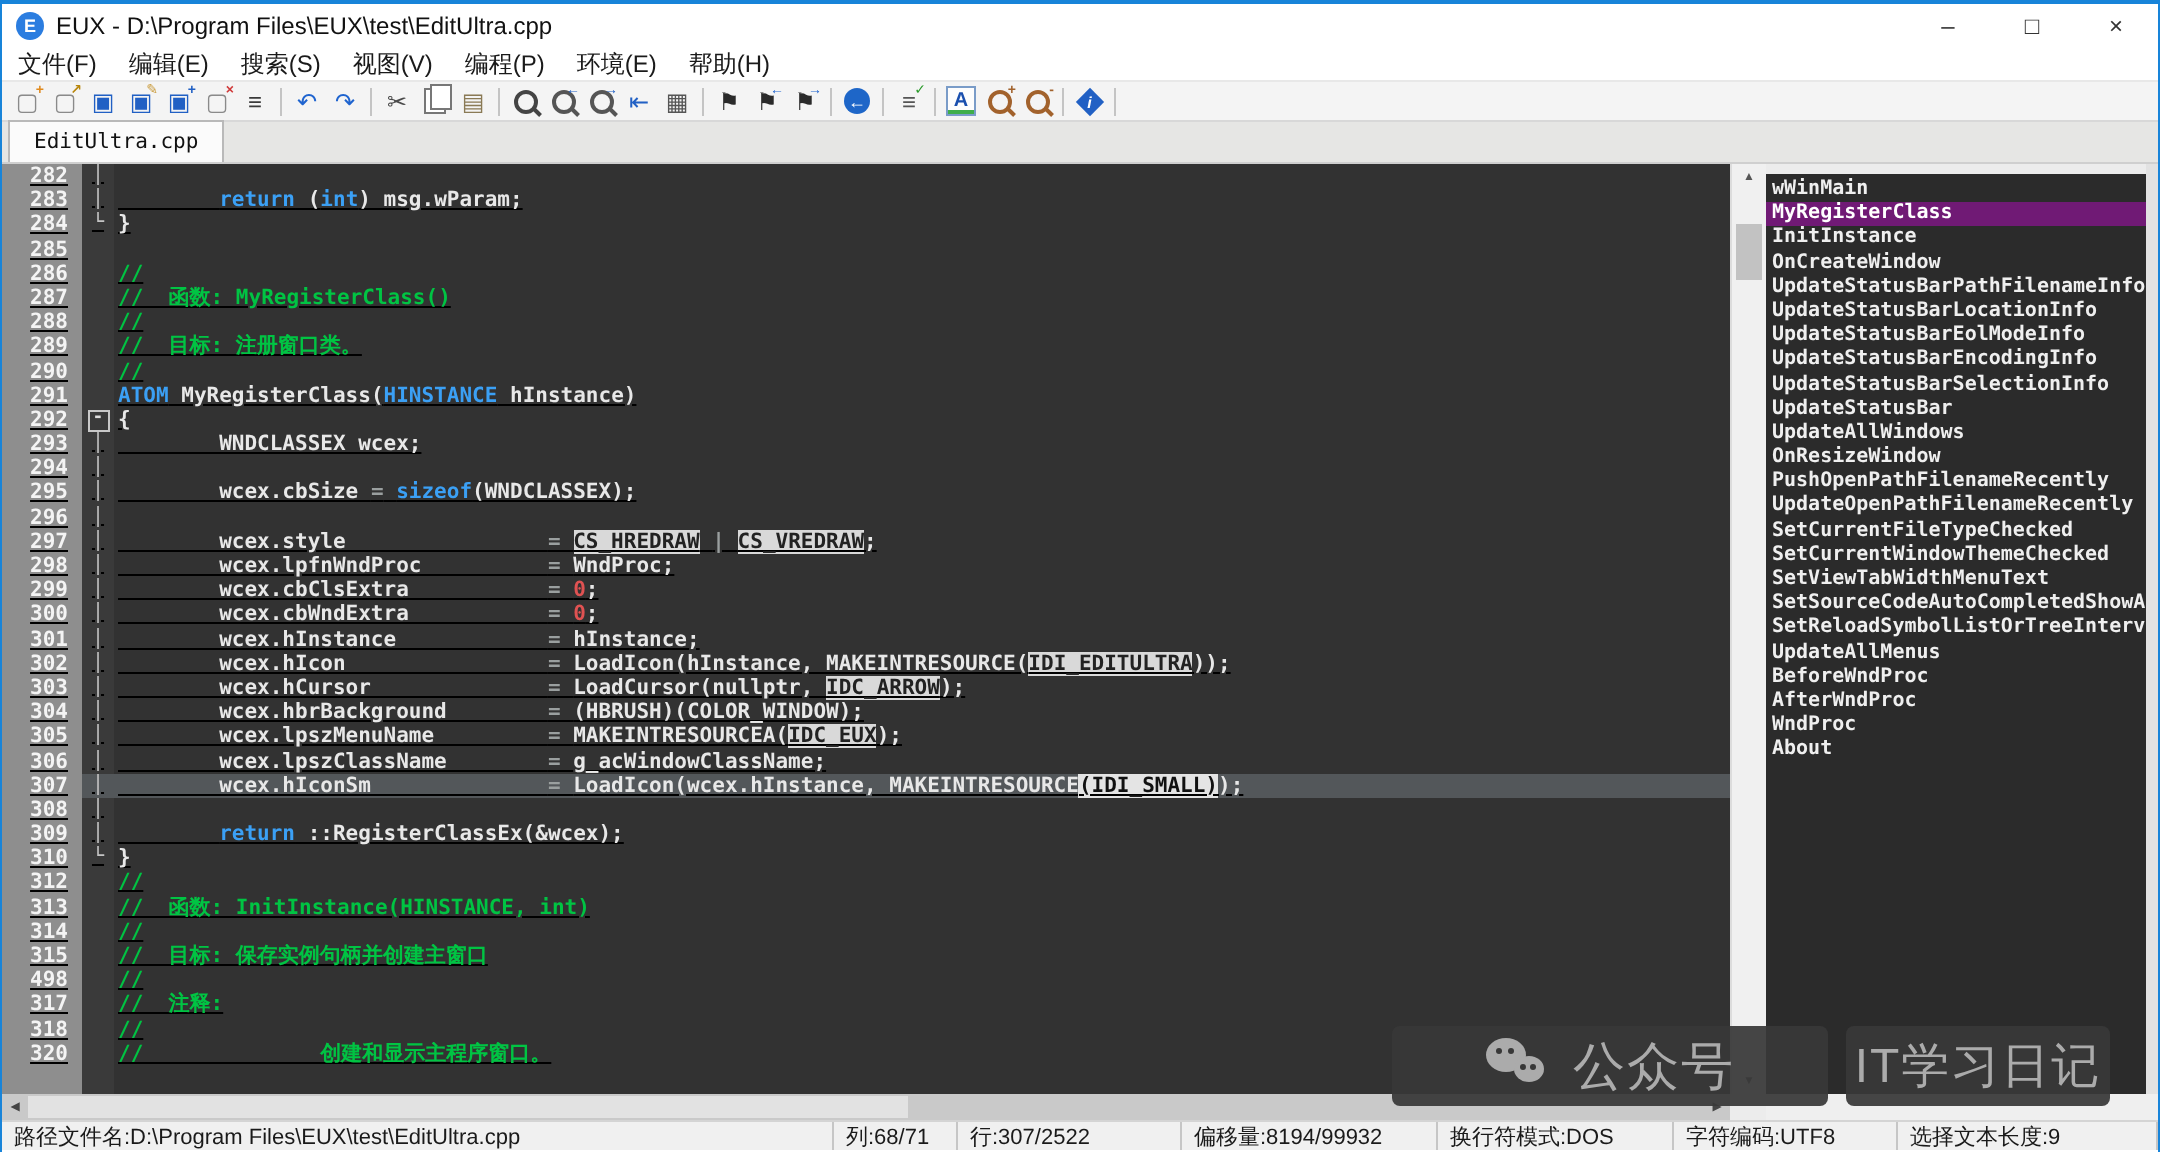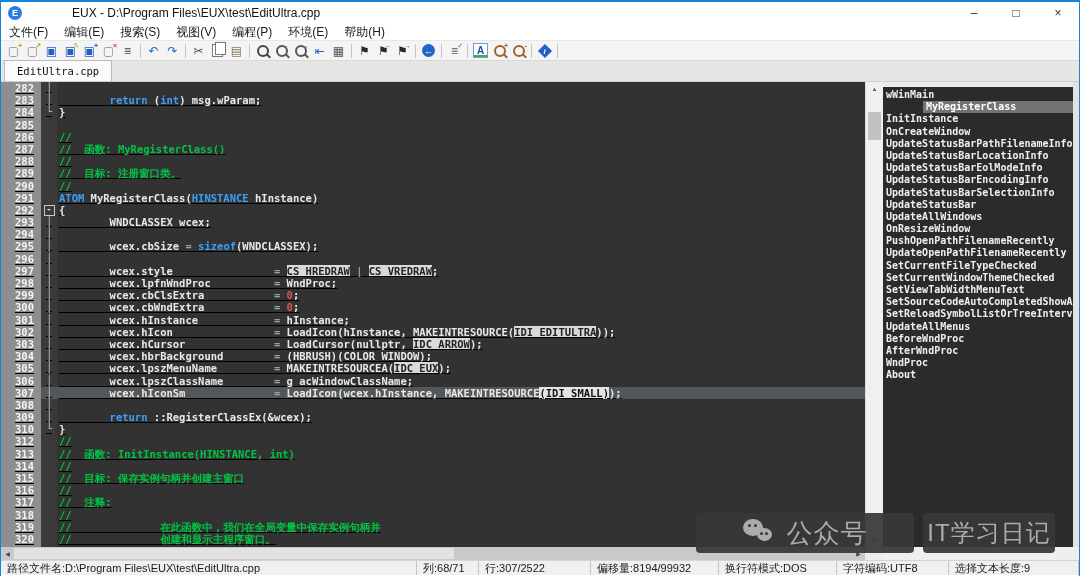--- a/index.html
+++ b/index.html
@@ -4,21 +4,21 @@
 <style>
   html,body{margin:0;padding:0;}
   body{width:1080px;height:576px;overflow:hidden;background:#dfe3e8;
        font-family:"Liberation Sans","DejaVu Sans",sans-serif;-webkit-font-smoothing:none;}
   .window{width:1078px;height:574px;border:1px solid #1884d9;border-top:2px solid #1884d9;
           background:#fff;position:relative;display:flex;flex-direction:column;}
   
   .titlebar{height:22px;background:#ffffff;display:flex;align-items:center;flex:0 0 22px;}
   .app-icon{width:14px;height:14px;border-radius:50%;background:#2b7de0;color:#fff;font-size:9px;
             font-weight:bold;display:flex;align-items:center;justify-content:center;margin:0 6px 0 7px;}
-  .title-text{font-size:12px;color:#111;margin-left:44px;}
+  .title-text{font-size:12px;color:#111;}
   .win-controls{margin-left:auto;display:flex;height:22px;}
   .win-btn{width:42px;height:22px;display:flex;align-items:center;justify-content:center;
            font-size:12px;color:#333;}
   
   .menubar{height:17px;background:#ffffff;display:flex;align-items:center;flex:0 0 17px;
            border-bottom:1px solid #e8e8e8;box-sizing:border-box;}
   .menu-item{font-size:12px;color:#1a1a1a;padding:0 8px;line-height:16px;}
   
   .toolbar{height:20px;background:#f4f4f4;display:flex;align-items:center;flex:0 0 20px;
            border-bottom:1px solid #d8d8d8;box-sizing:border-box;padding-left:3px;}
@@ -75,21 +75,21 @@
             font-size:6px;color:#444;}
   .hs-thumb{position:absolute;left:13px;width:440px;top:1px;bottom:1px;background:#e2e2e2;}
   .hs-right{position:absolute;right:0;}
   .hs-corner{width:18px;background:#ececec;}
   .hs-rest{flex:1;background:#efefef;}
   
   .funclist{width:190px;flex:0 0 190px;background:#2b2b2b;border-top:5px solid #ececec;
             box-sizing:border-box;overflow:hidden;font-family:"DejaVu Sans Mono",monospace;
             font-weight:700;font-size:10px;padding-top:2px;}
   .fl-item{height:12.2px;line-height:12.2px;color:#efefef;padding-left:3px;white-space:pre;overflow:hidden;}
-  .fl-item.sel{background:#737373;color:#fff;margin-left:40px;}
+  .fl-item.sel{background:#701a75;color:#fff;}
   .listscroll{width:6px;flex:0 0 6px;background:#e2e2e2;}
   
   .statusbar{flex:0 0 15px;height:15px;background:#f0f0f0;display:flex;align-items:center;
              font-size:11px;color:#1a1a1a;border-top:1px solid #d4d4d4;box-sizing:border-box;}
   .sb-seg{height:100%;display:flex;align-items:center;padding:0 6px;box-sizing:border-box;
           border-right:1px solid #c6c6c6;white-space:nowrap;overflow:hidden;}
   .sb-path{flex:1;}
   
   .wm{position:absolute;z-index:50;top:511px;height:40px;background:rgba(56,56,56,0.93);
       border-radius:4px;display:flex;align-items:center;justify-content:center;
@@ -395,38 +395,33 @@
           <span class="ln-num">314</span>
           <span class="ln-fold"></span>
           <span class="ln-code"><span class="t-cm">//</span></span>
         </div>
         <div class="ln-row">
           <span class="ln-num">315</span>
           <span class="ln-fold"></span>
           <span class="ln-code"><span class="t-cm">//  目标: 保存实例句柄并创建主窗口</span></span>
         </div>
         <div class="ln-row">
-          <span class="ln-num">316</span>
+          <span class="ln-num">498</span>
           <span class="ln-fold"></span>
           <span class="ln-code"><span class="t-cm">//</span></span>
         </div>
         <div class="ln-row">
           <span class="ln-num">317</span>
           <span class="ln-fold"></span>
           <span class="ln-code"><span class="t-cm">//  注释:</span></span>
         </div>
         <div class="ln-row">
           <span class="ln-num">318</span>
           <span class="ln-fold"></span>
           <span class="ln-code"><span class="t-cm">//</span></span>
-        </div>
-        <div class="ln-row">
-          <span class="ln-num">319</span>
-          <span class="ln-fold"></span>
-          <span class="ln-code"><span class="t-cm">//              在此函数中，我们在全局变量中保存实例句柄并</span></span>
         </div>
         <div class="ln-row">
           <span class="ln-num">320</span>
           <span class="ln-fold"></span>
           <span class="ln-code"><span class="t-cm">//              创建和显示主程序窗口。</span></span>
         </div>
       </div>
 
     <div class="vscroll">
       <div class="vs-arrow">▲</div>

